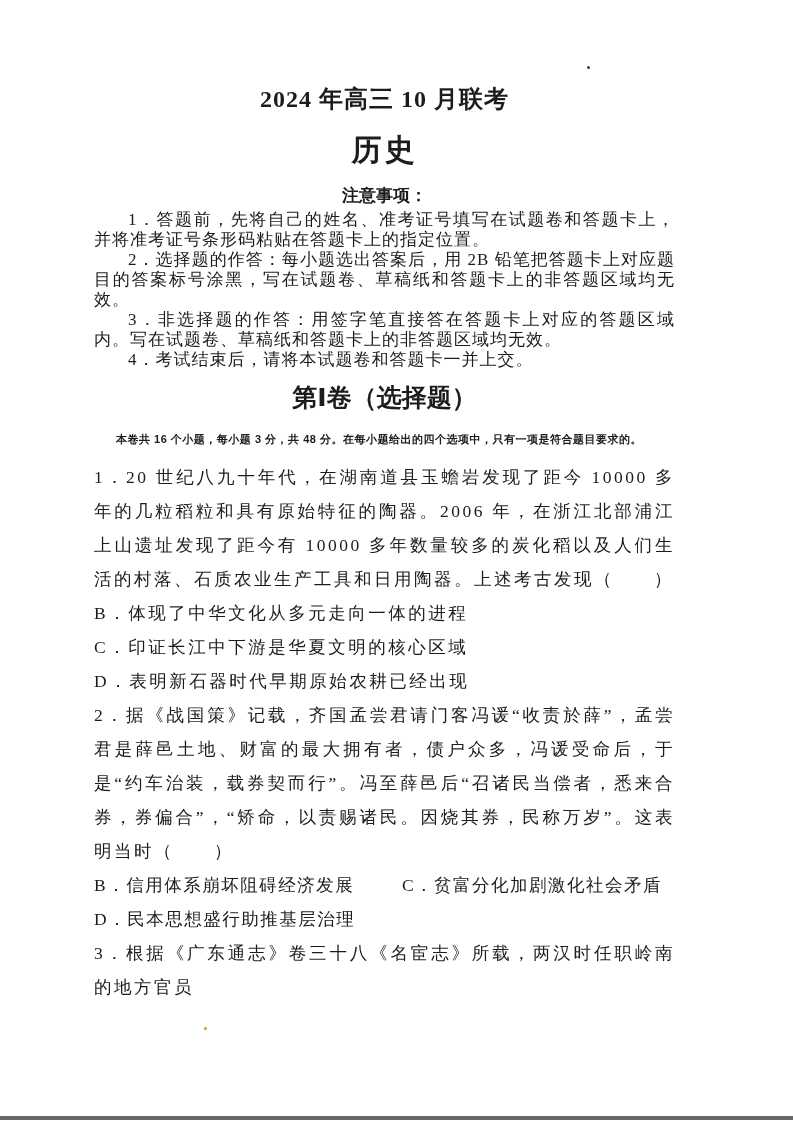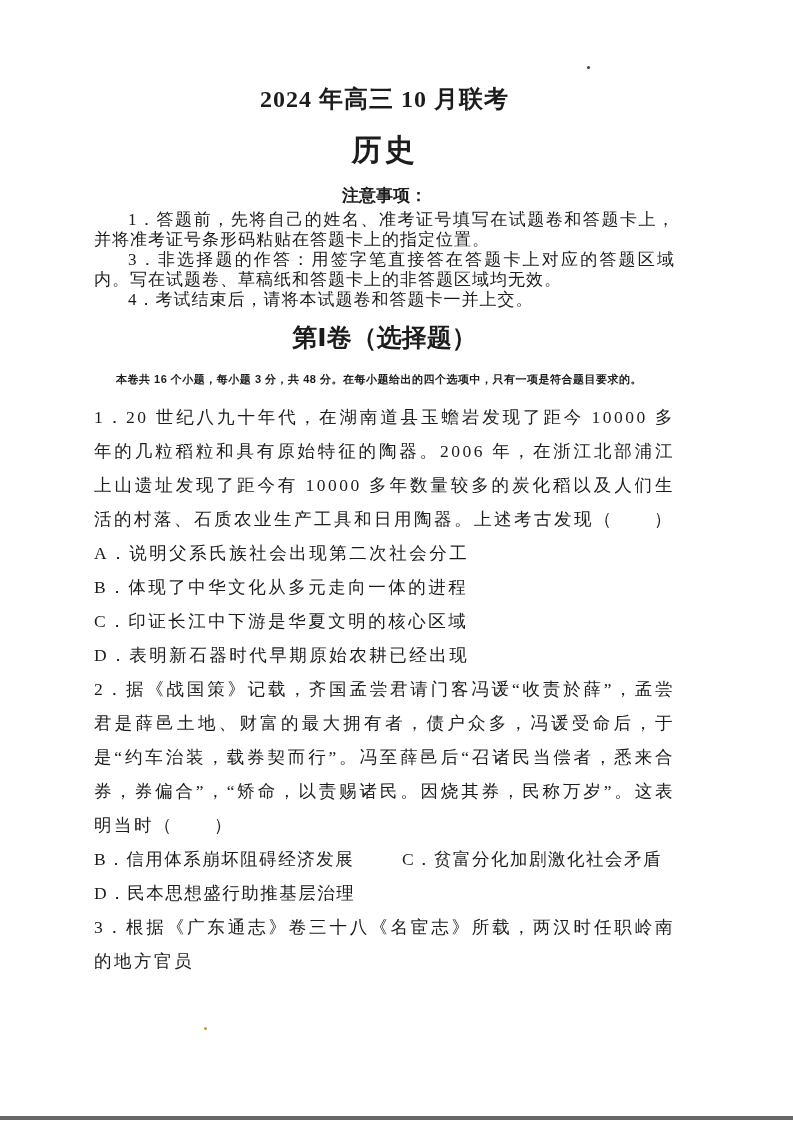--- a/index.html
+++ b/index.html
@@ -122,31 +122,31 @@
 <body>
 
 <div class="page">
 
   <div class="exam-title">2024 年高三 10 月联考</div>
   <div class="exam-subject">历史</div>
 
   <div>
     <div class="notice-heading">注意事项：</div>
     <p class="notice-item">1．答题前，先将自己的姓名、准考证号填写在试题卷和答题卡上，并将准考证号条形码粘贴在答题卡上的指定位置。</p>
+    <p class="notice-item">2．选择题的作答：每小题选出答案后，用 2B 铅笔把答题卡上对应题目的答案标号涂黑，写在试题卷、草稿纸和答题卡上的非答题区域均无效。</p>
     <p class="notice-item">3．非选择题的作答：用签字笔直接答在答题卡上对应的答题区域内。写在试题卷、草稿纸和答题卡上的非答题区域均无效。</p>
     <p class="notice-item">4．考试结束后，请将本试题卷和答题卡一并上交。</p>
   </div>
 
   <div class="section-title">第Ⅰ卷（选择题）</div>
   <p class="section-intro">本卷共 16 个小题，每小题 3 分，共 48 分。在每小题给出的四个选项中，只有一项是符合题目要求的。</p>
 
   <div>
     <p class="q-stem">1．20 世纪八九十年代，在湖南道县玉蟾岩发现了距今 10000 多年的几粒稻粒和具有原始特征的陶器。2006 年，在浙江北部浦江上山遗址发现了距今有 10000 多年数量较多的炭化稻以及人们生活的村落、石质农业生产工具和日用陶器。上述考古发现（　　）</p>
     <div>
-      <div class="opt">A．说明父系氏族社会出现第二次社会分工</div>
       <div class="opt">B．体现了中华文化从多元走向一体的进程</div>
       <div class="opt">C．印证长江中下游是华夏文明的核心区域</div>
       <div class="opt">D．表明新石器时代早期原始农耕已经出现</div>
     </div>
   </div>
 
   <div>
     <p class="q-stem">2．据《战国策》记载，齐国孟尝君请门客冯谖“收责於薛”，孟尝君是薛邑土地、财富的最大拥有者，债户众多，冯谖受命后，于是“约车治装，载券契而行”。冯至薛邑后“召诸民当偿者，悉来合券，券偏合”，“矫命，以责赐诸民。因烧其券，民称万岁”。这表明当时（　　）</p>
     <div class="options-two-col">
       <div class="opt">B．信用体系崩坏阻碍经济发展</div>

